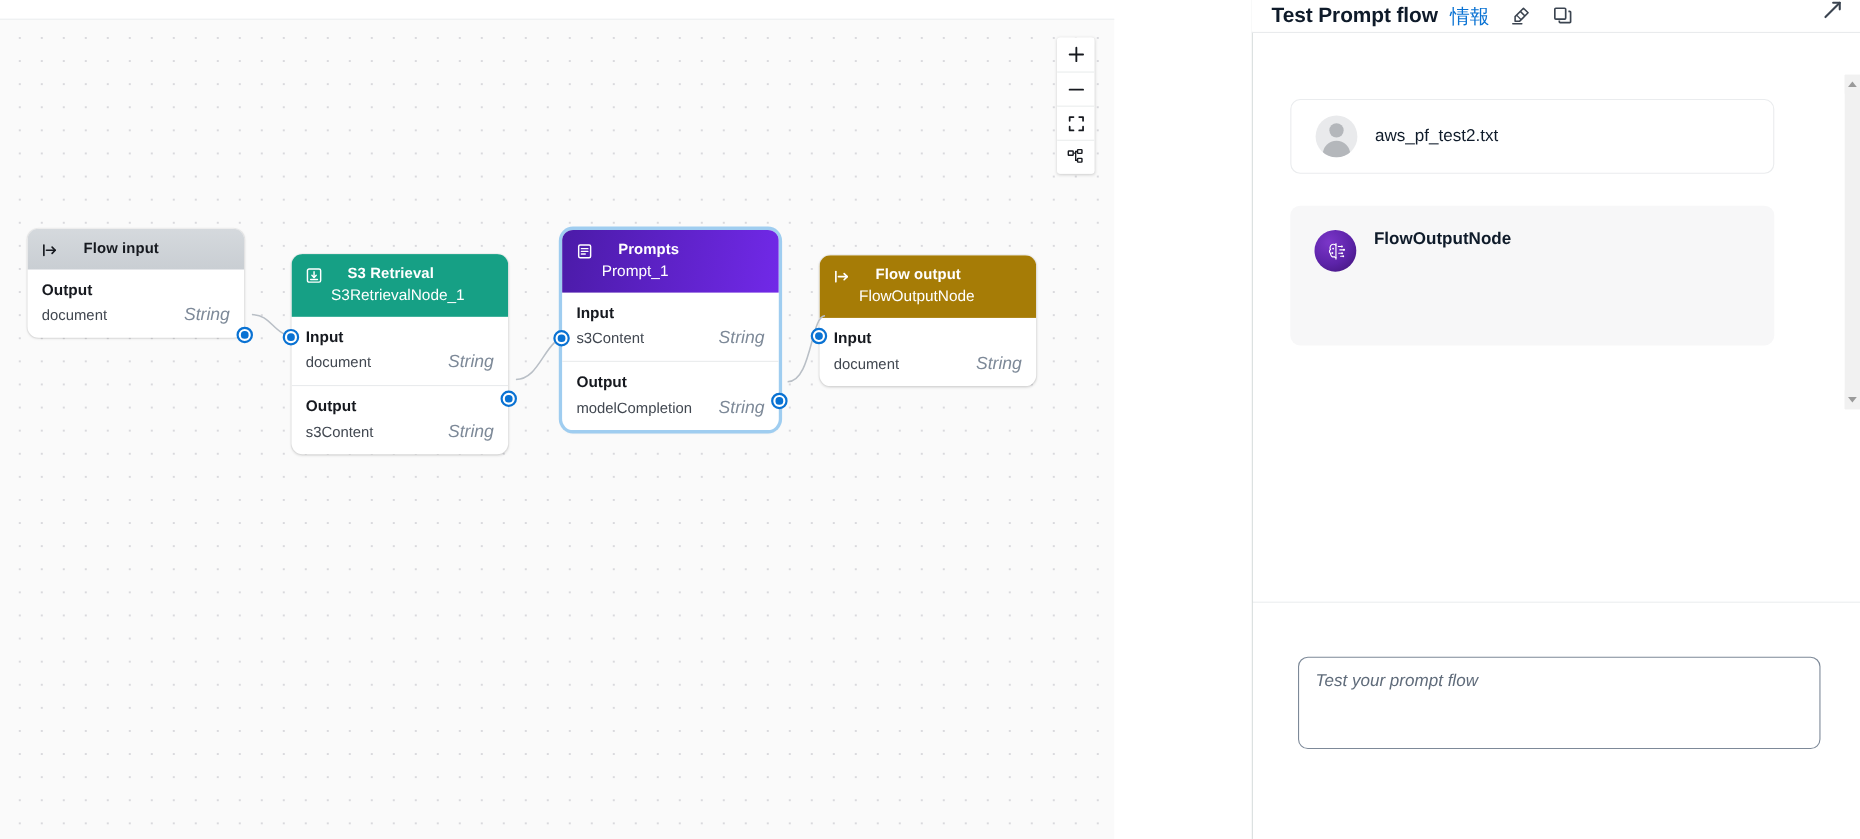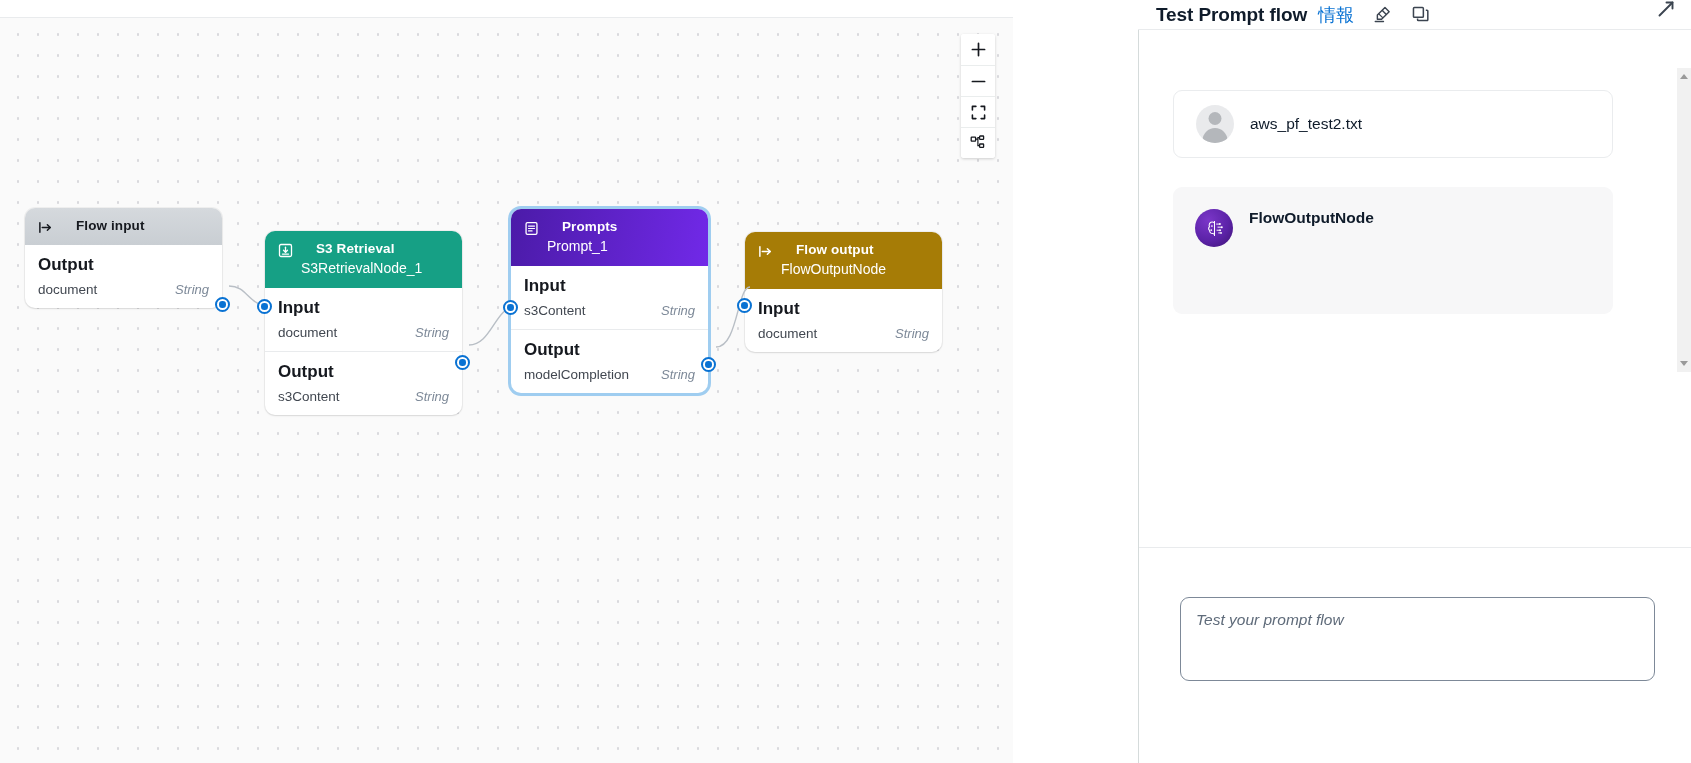--- a/index.html
+++ b/index.html
@@ -48,28 +48,28 @@
   .node-type {
     font-size: 13.5px; font-weight: 700; letter-spacing: .1px;
   }
   .node-head.grey .node-type { color: #16191f; }
   .node-sub { font-size: 14px; font-weight: 400; margin-left: 23px; margin-top: 1px; }
   .node-icon { width: 15px; height: 15px; display:block; }
   .node-body { padding: 0; }
   .io-group { padding: 10px 13px 11px 13px; }
   .io-group + .io-group { border-top: 1px solid #e9ebed; }
   .io-label {
-    font-size: 17px; font-weight: 700; color: #16191f; margin-bottom: 7px;
+    font-size: 14px; font-weight: 700; color: #16191f; margin-bottom: 7px;
   }
   .io-row {
     display: flex; align-items: baseline; justify-content: space-between;
     font-size: 13.5px; color: #414750;
   }
   .io-name { color: #414750; }
-  .io-type { font-style: italic; color: #7d8998; font-size: 13px; }
+  .io-type { font-style: italic; color: #7d8998; font-size: 16px; }
 
   
   .port {
     position: absolute;
     width: 15px; height: 15px; border-radius: 50%;
     background: #ffffff;
     border: 2.5px solid #0972d3;
     display: flex; align-items: center; justify-content: center;
     z-index: 5;
   }

